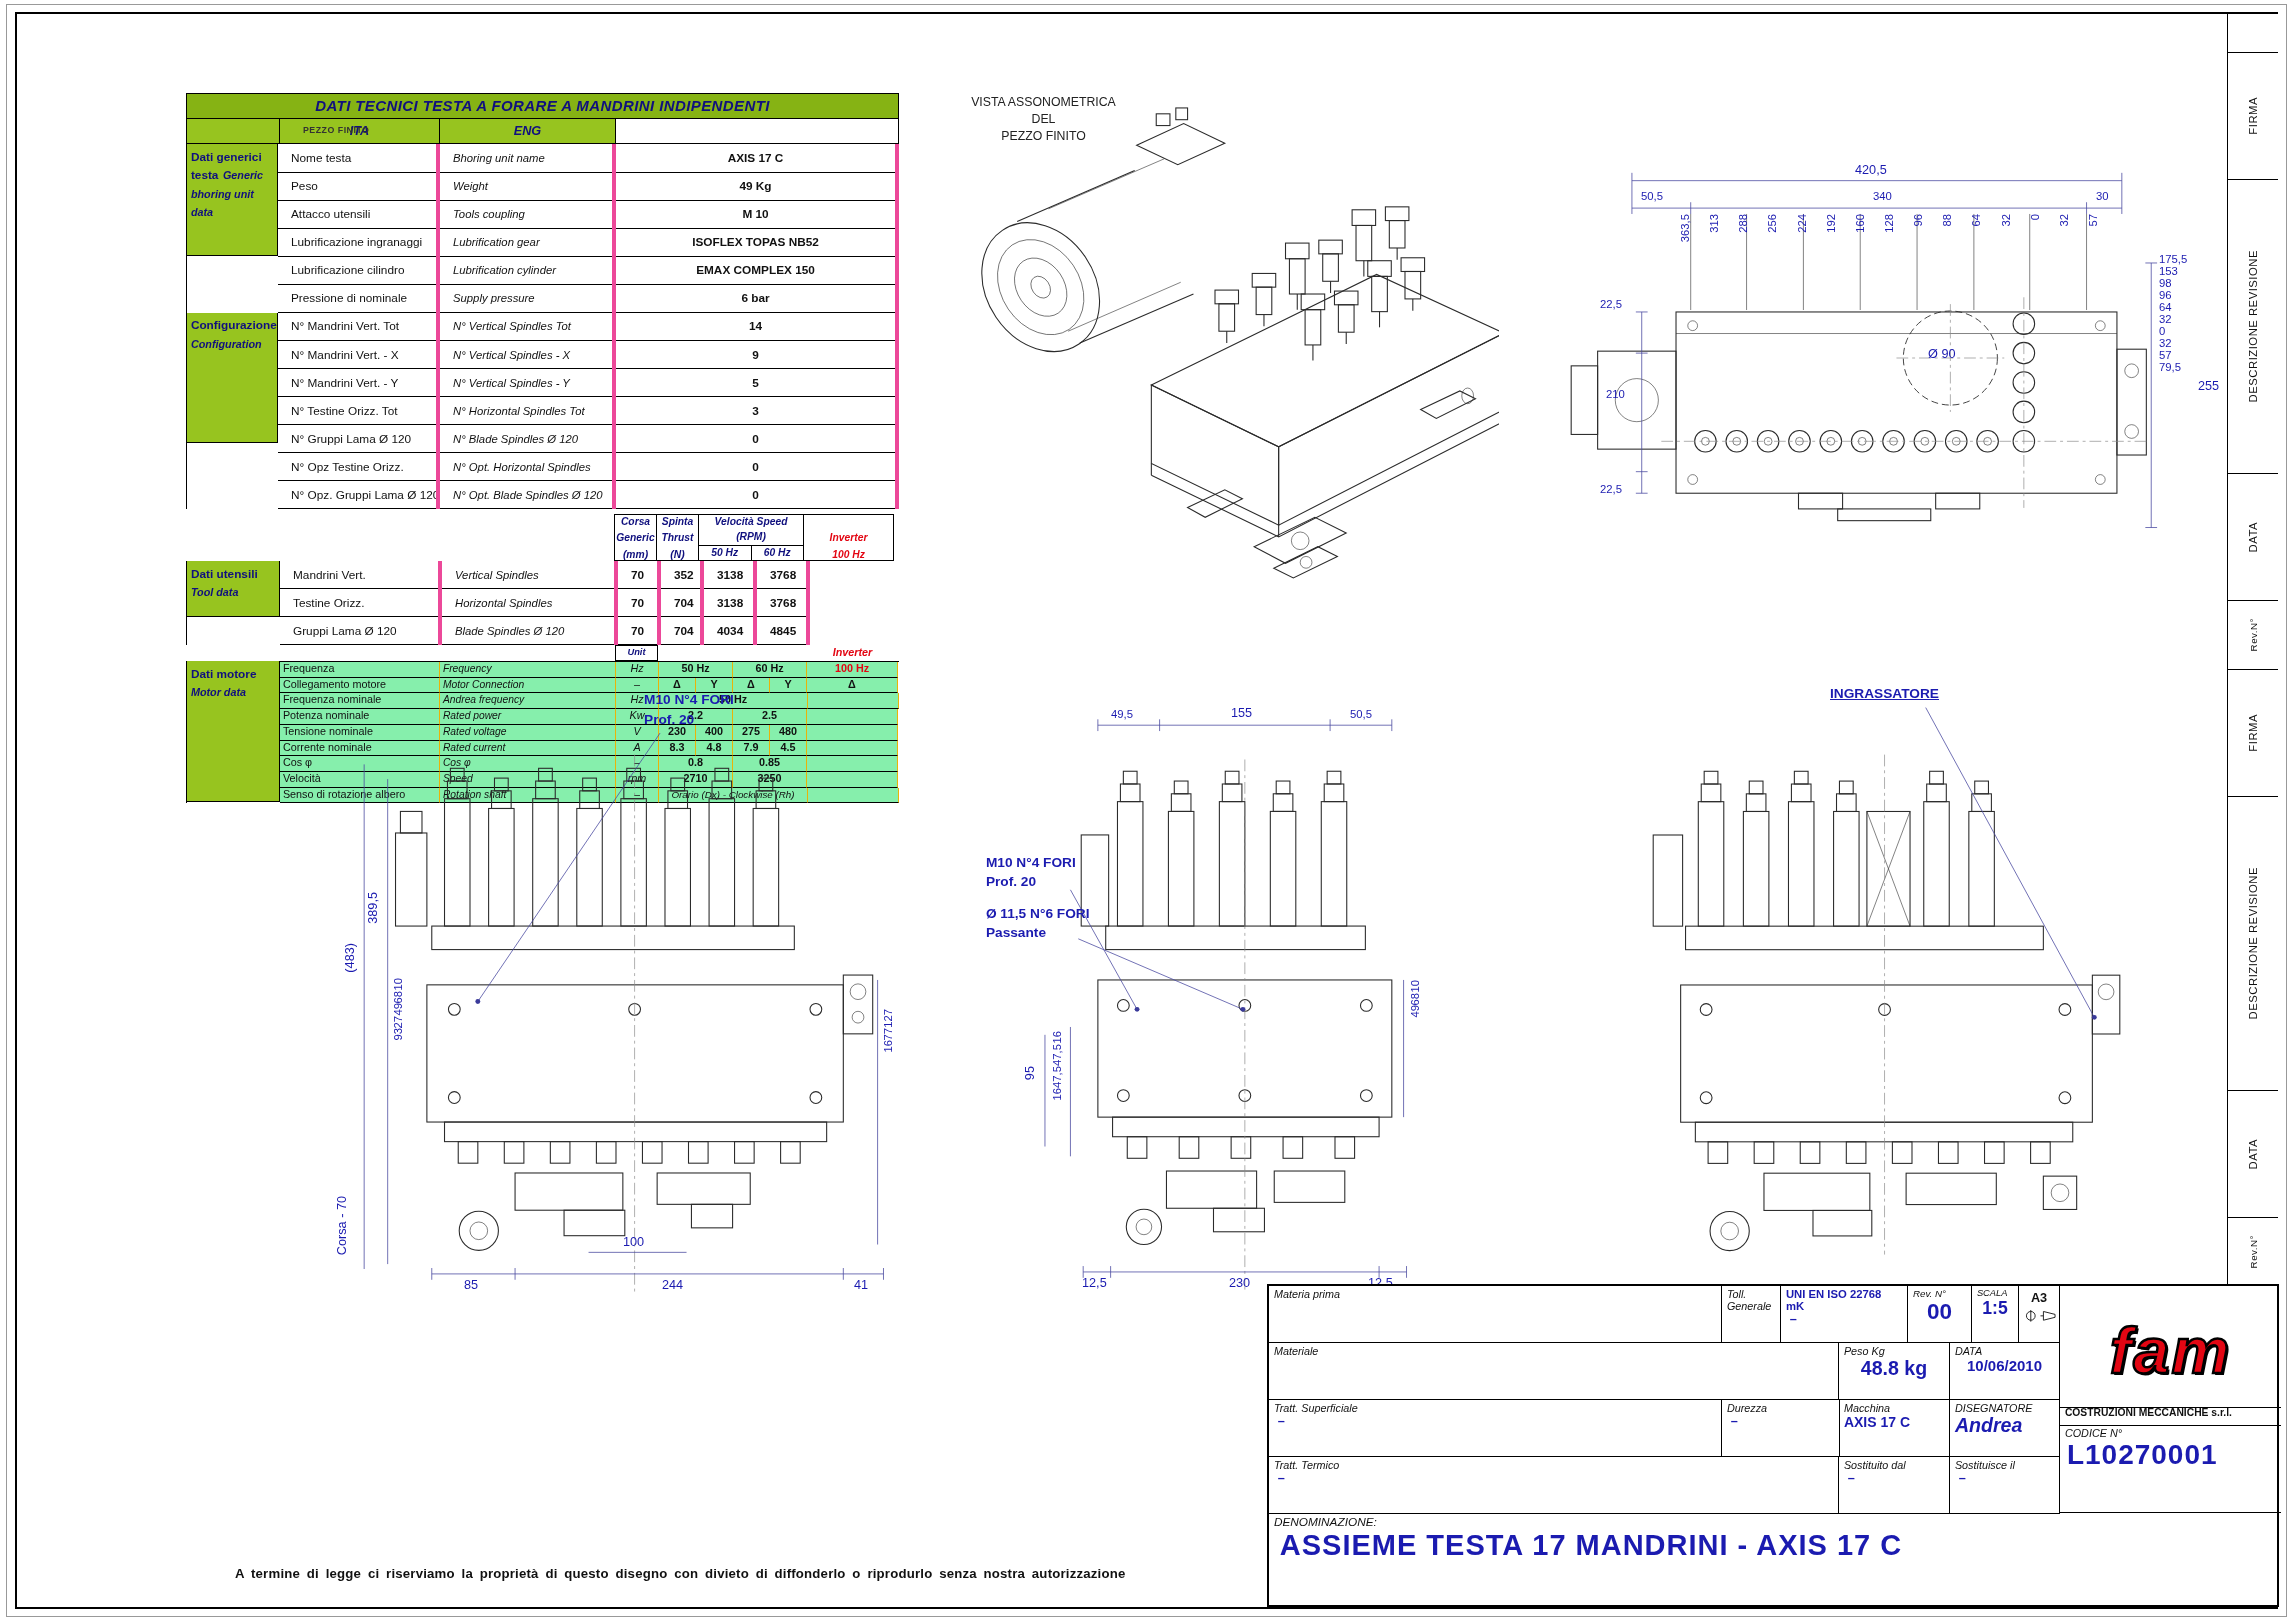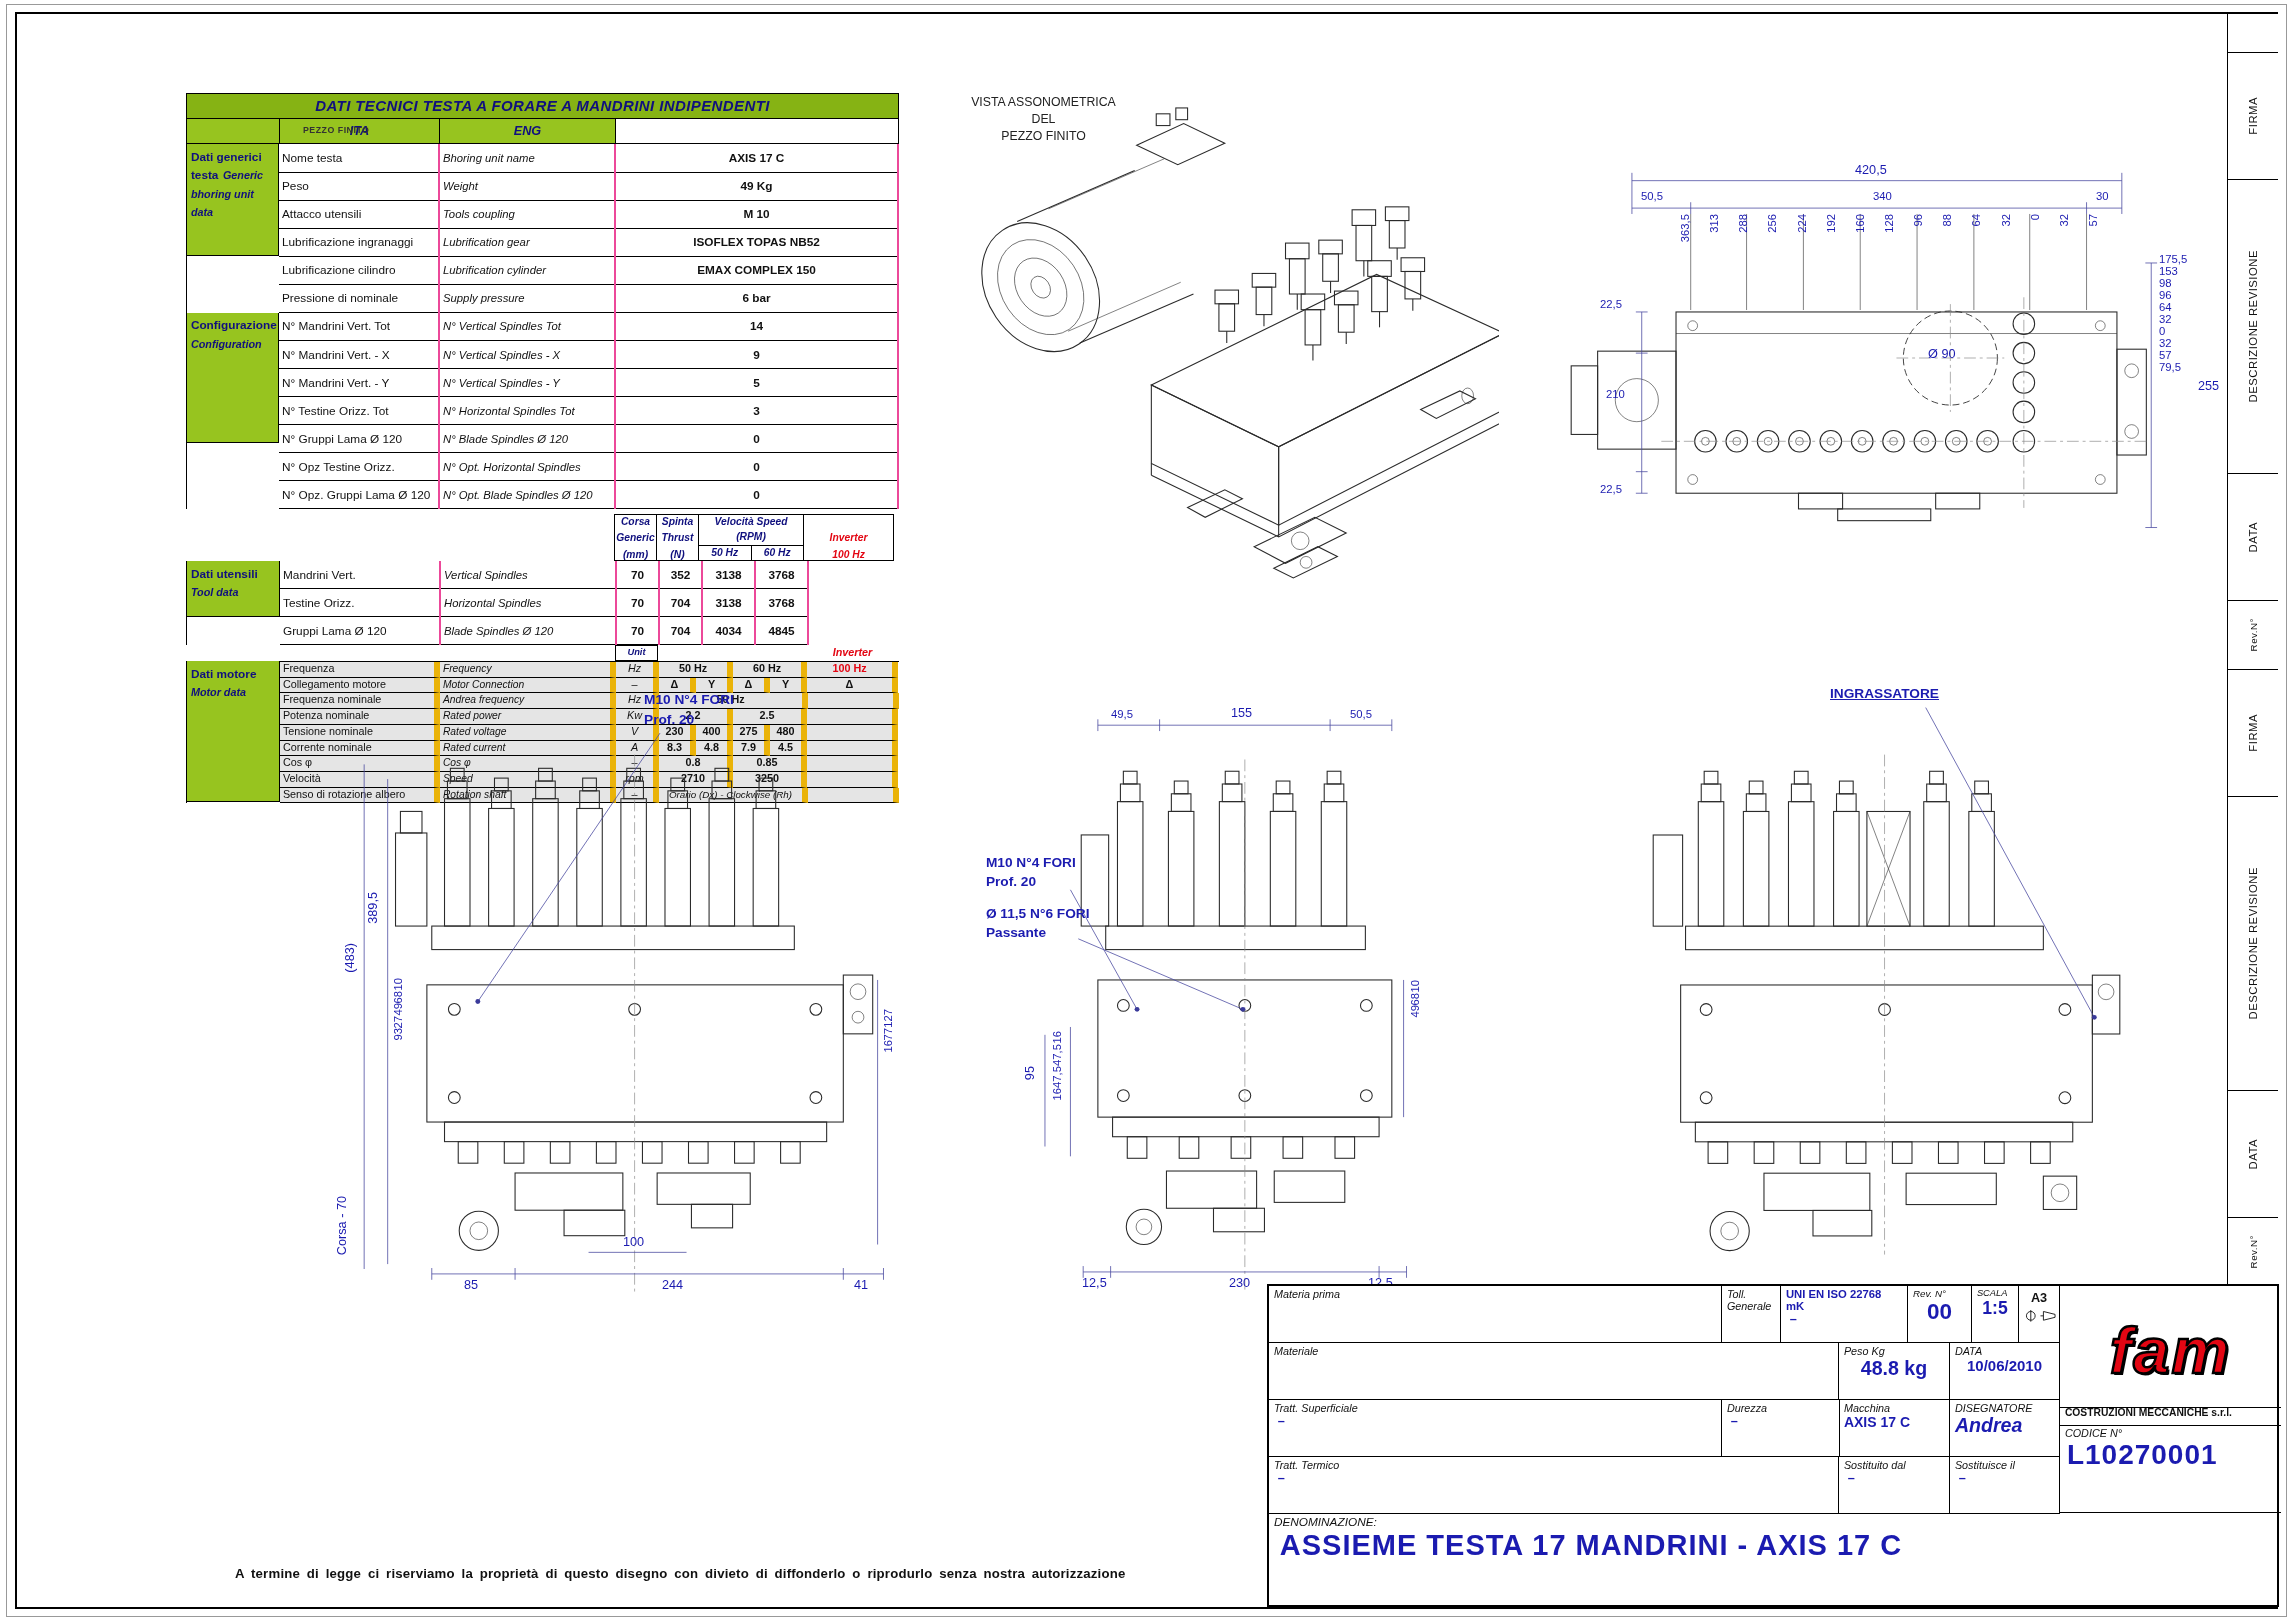--- a/index.html
+++ b/index.html
@@ -20,38 +20,38 @@
   .dt-title{height:25.5px;background:var(--green2);border:1.2px solid #000;color:var(--navy);font-weight:bold;font-style:italic;display:flex;align-items:center;justify-content:center;font-size:15px;letter-spacing:0.4px}
   .dt-hdr{display:flex;height:25.5px;border-left:1px solid #000;position:relative}
   .dt-hdr>div{border-right:1px solid #000;border-bottom:1px solid #000;background:var(--green);display:flex;align-items:center;justify-content:center;color:var(--navy);font-weight:bold;font-size:12.7px;font-style:italic}
   .dt-hdr .whitecell{background:#fff}
   .pezzo{position:absolute;left:116px;top:6.9px;color:#333;font-size:8.8px;font-weight:bold;letter-spacing:0.5px;background:transparent}
   .sect{display:flex;border-left:1px solid #000}
   .sidecell{background:var(--green);border-right:1px solid #000;border-bottom:1px solid #000;color:var(--navy);padding:2.9px 3.9px;line-height:1.15;overflow:hidden}
   .side-l1{font-weight:bold;font-size:11.8px}
   .side-l2{font-weight:bold;font-style:italic;font-size:10.8px;margin-top:2px}
   table.dtab{border-collapse:collapse;table-layout:fixed}
-  .dtab td{border-right:2px solid #ec4899;border-bottom:1px solid #000;height:28px;padding:0 3px;white-space:nowrap;overflow:hidden;font-size:11.8px}
+  .dtab td{border-right:4px solid #ec4899;border-bottom:1px solid #000;height:28px;padding:0 13px;white-space:nowrap;overflow:hidden;font-size:11.8px}
   .dtab td.c-eng{font-style:italic;font-size:11.3px}
   .dtab td.c-val,.dtab td.c-num{text-align:center;font-weight:bold;font-size:11.8px}
   .speedhdr{display:flex;margin-top:4.9px;height:47px}
   .shsp{width:429px}
   .shcell{border:1px solid #000;margin-left:-1px;display:flex;flex-direction:column;align-items:stretch;justify-content:space-between;color:var(--navy);font-weight:bold;font-style:italic;font-size:10.3px;line-height:1.1;background:#fff;text-align:center;padding-top:1px}
   .shcell .ln{display:block}
   .shsplit{display:flex;width:100%;border-top:1px solid #000;height:14.7px}
   .shsplit span{flex:1;text-align:center;border-right:1px solid #000;line-height:13.7px}
   .shsplit span:last-child{border-right:none}
   .redtx{color:var(--red)}
   .mhdr{display:flex;height:15.7px}
   .munithdr{width:43px;border:1px solid #000;text-align:center;font-size:9.3px;font-style:italic;color:var(--navy);font-weight:bold;line-height:12.7px;background:#fff}
   .minvhdr{width:91px;text-align:center;color:var(--red);font-weight:bold;font-style:italic;font-size:10.8px;line-height:14.7px}
   .msp1{width:429px}.msp2{width:149px}
   .mtable{border-top:1px solid #000}
   .mrow{display:flex;height:15.7px}
-  .mc{border-right:6px solid #eab308;border-bottom:1px solid #000;font-size:10.8px;padding:0 2.9px;white-space:nowrap;overflow:hidden;line-height:13.7px;background:#e5e5e5}
+  .mc{border-right:1px solid #eab308;border-bottom:1px solid #000;font-size:10.8px;padding:0 2.9px;white-space:nowrap;overflow:hidden;line-height:13.7px;background:#86efac}
   .mita{width:160px}
   .meng{width:176px;font-style:italic;font-size:10.3px}
   .munit{width:43px;text-align:center;font-style:italic}
   .mv{text-align:center;font-weight:bold}
   .w38{width:37px}.w76{width:74px}.w93{width:91px}.w152{width:149px}
   
   .view{position:absolute}
   svg.lines{position:absolute;left:0;top:0}
   svg.lines *{stroke:var(--ink);fill:none;stroke-width:1.1}
   svg.lines .thin{stroke-width:.6}

